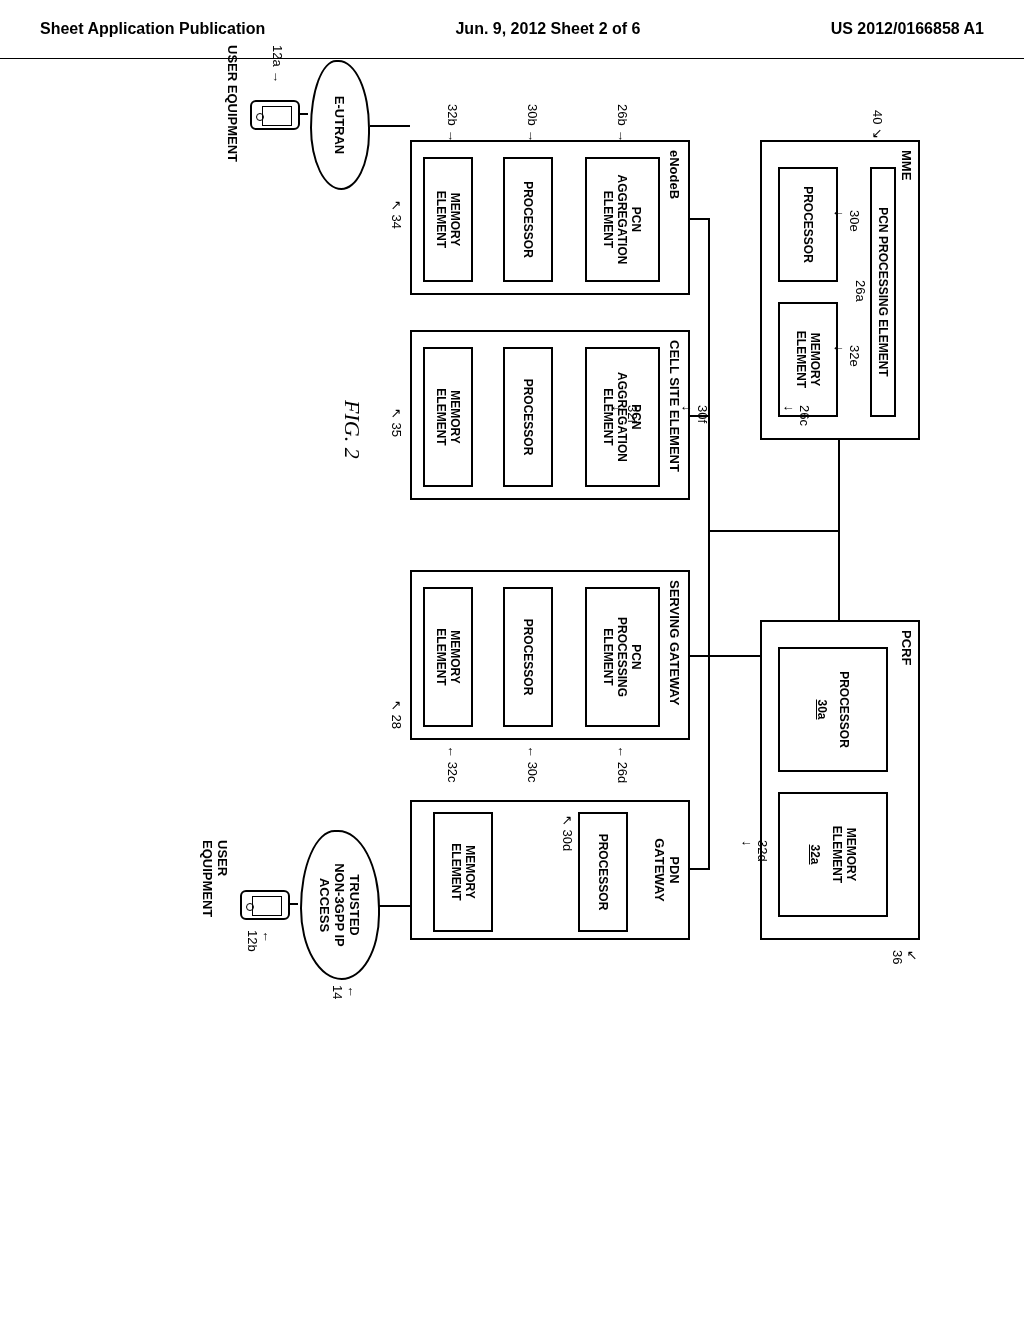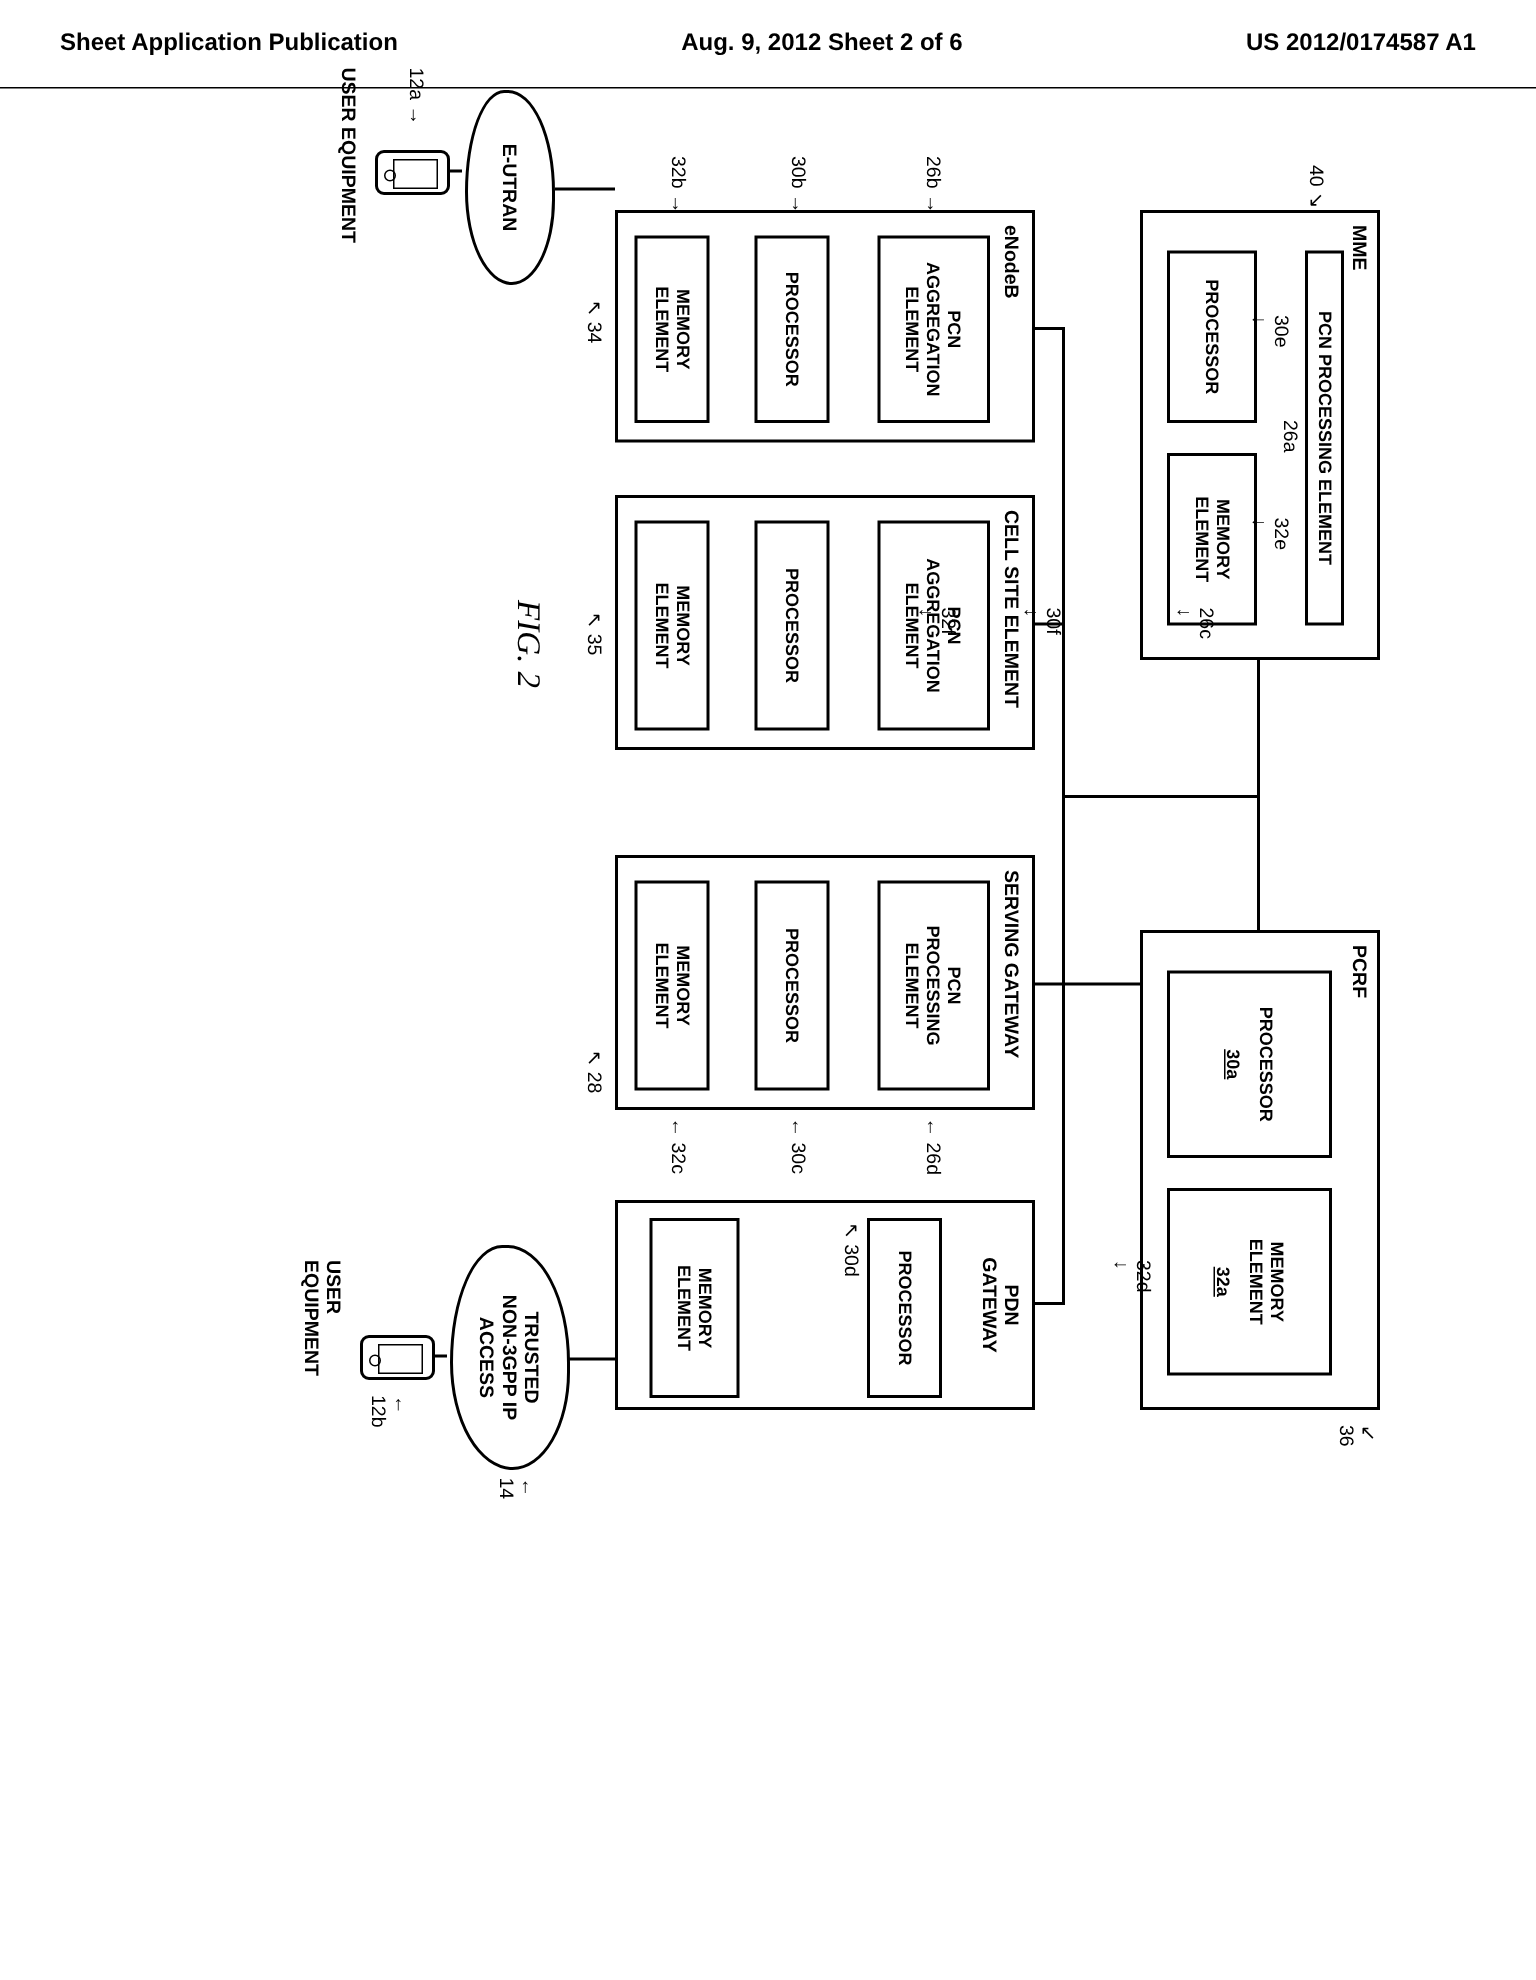--- a/index.html
+++ b/index.html
@@ -126,22 +126,22 @@
   }
   .underline {
     text-decoration: underline;
   }
 </style>
 </head>
 <body>
 
 <div class="header">
   <span>Sheet Application Publication</span>
-  <span>Aug. 9, 2012  Sheet 2 of 6</span>
-  <span>US 2012/0174587 A1</span>
+  <span>Jun. 9, 2012  Sheet 2 of 6</span>
+  <span>US 2012/0166858 A1</span>
 </div>
 
 <div class="diagram-area">
 
   <div class="box" style="left:0px; top:0px; width:300px; height:160px;">
     <div class="box-title" style="top:4px; left:8px;">MME</div>
     <div class="inner-box" style="position:absolute; left:25px; top:22px; width:250px; height:26px;">PCN PROCESSING ELEMENT</div>
     <div class="inner-box" style="position:absolute; left:25px; top:80px; width:115px; height:60px;">PROCESSOR</div>
     <div class="inner-box" style="position:absolute; left:160px; top:80px; width:115px; height:60px; white-space:pre-line;">MEMORY
 ELEMENT</div>

